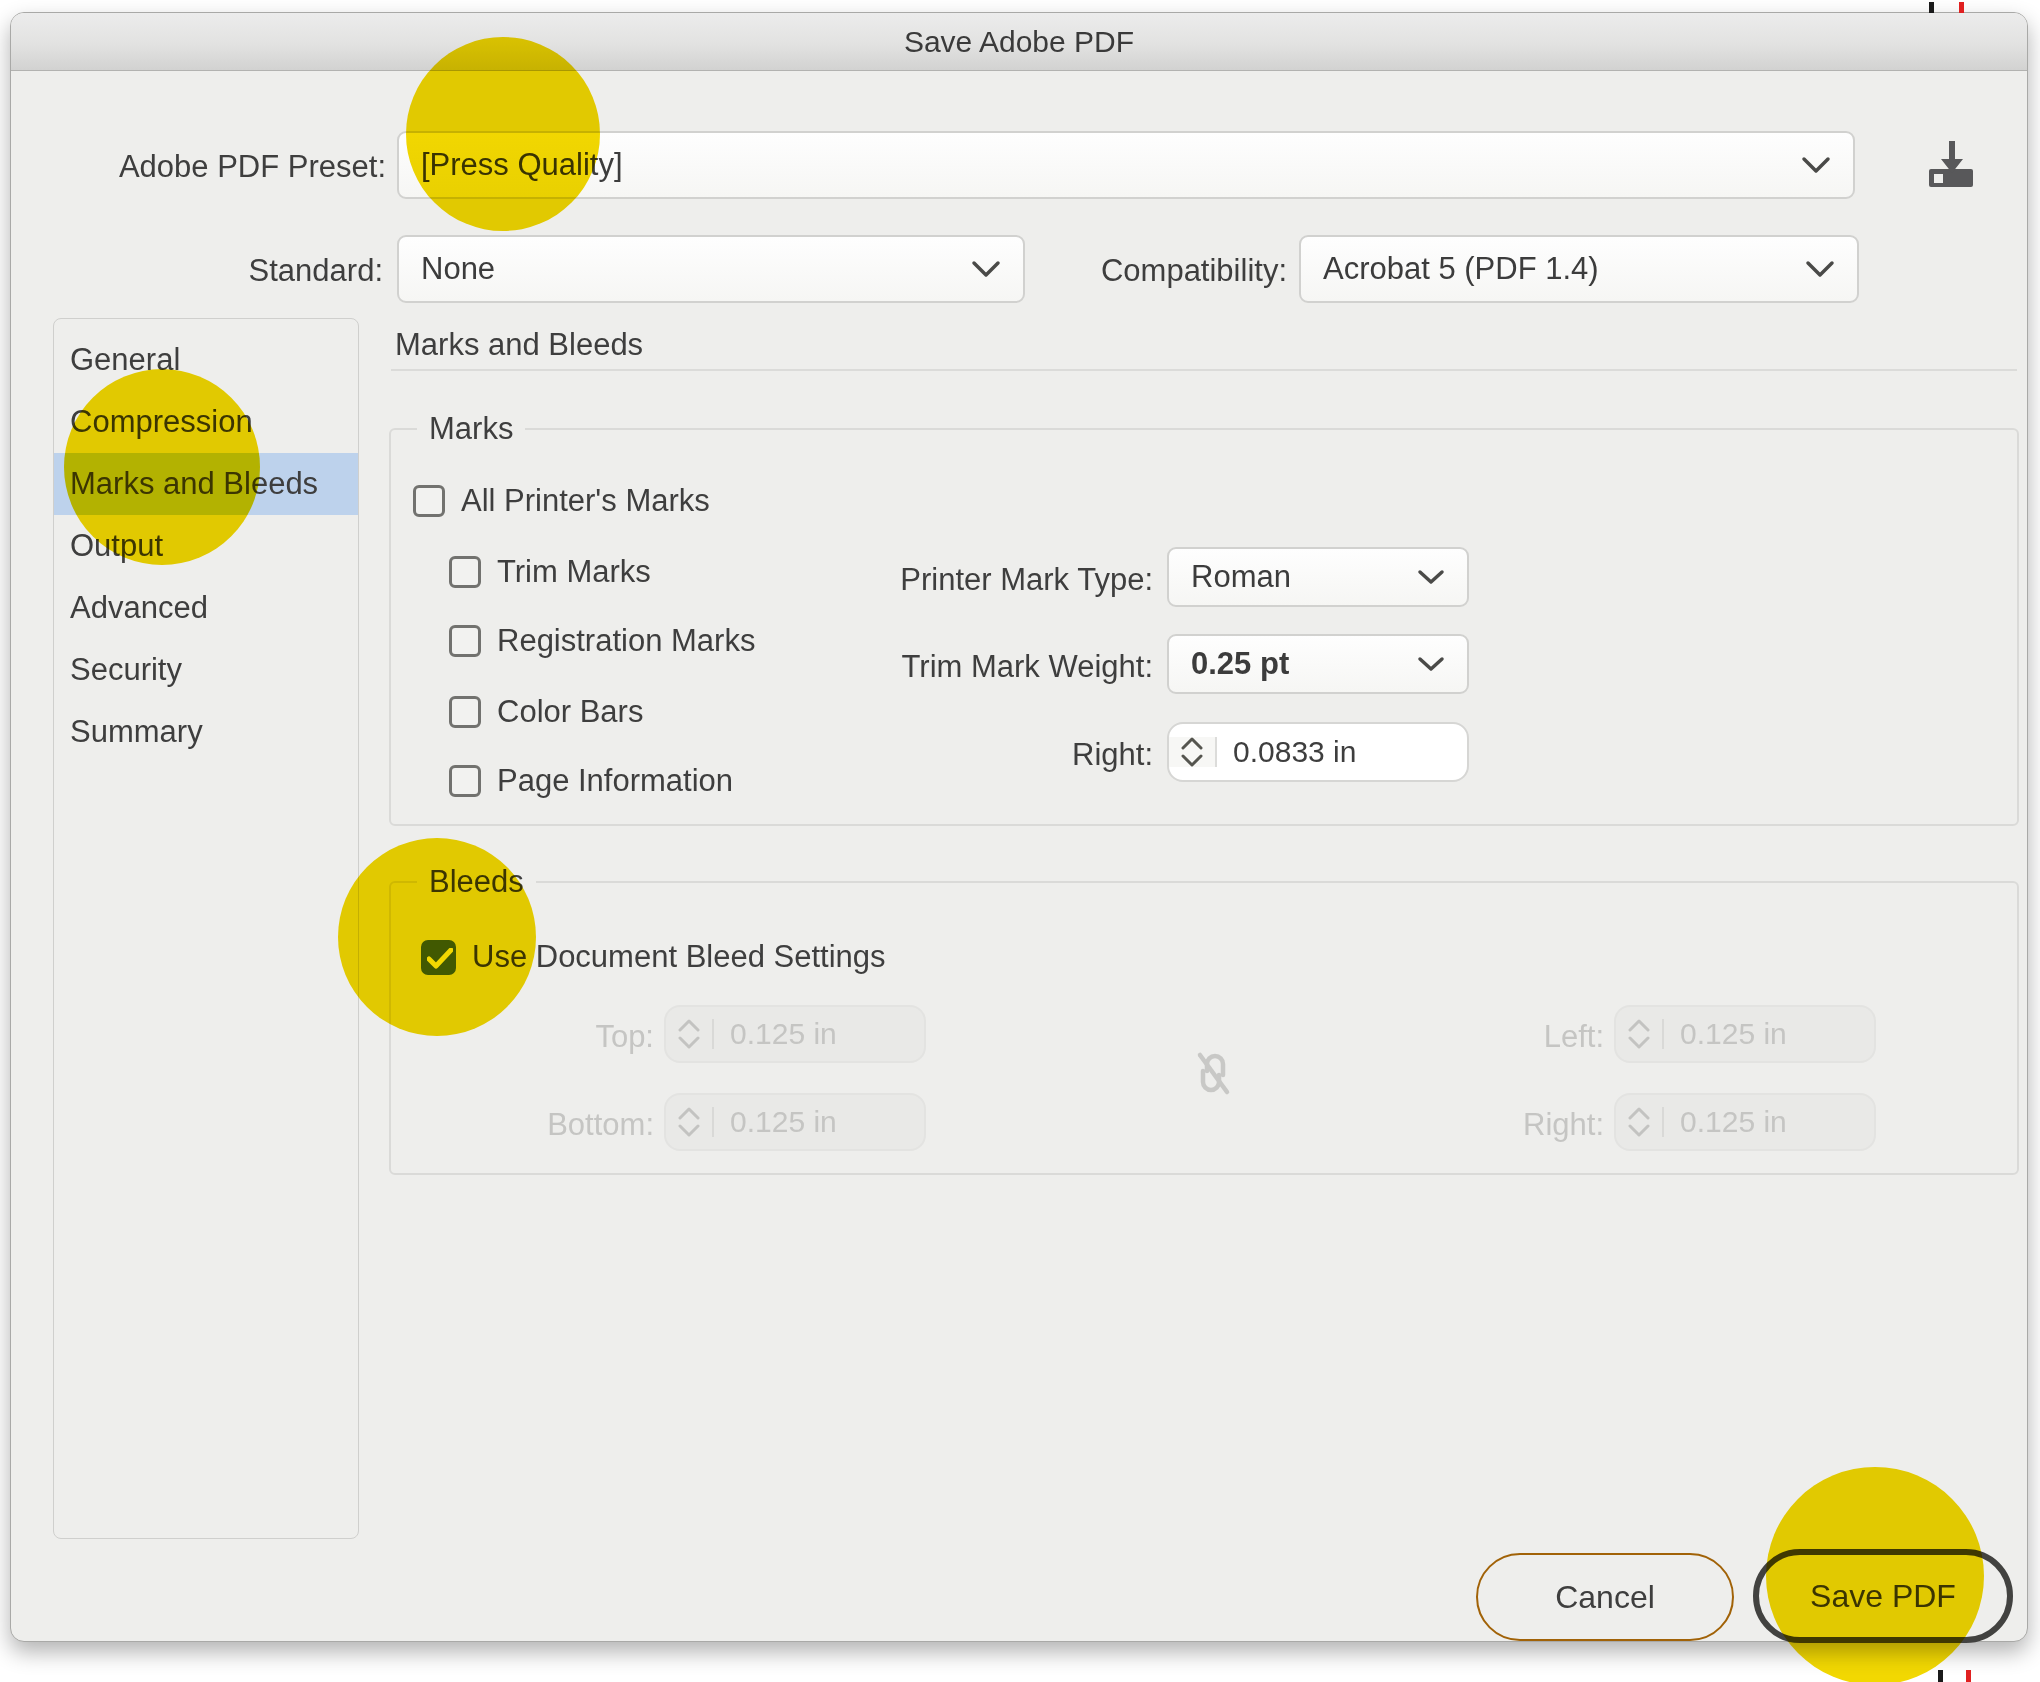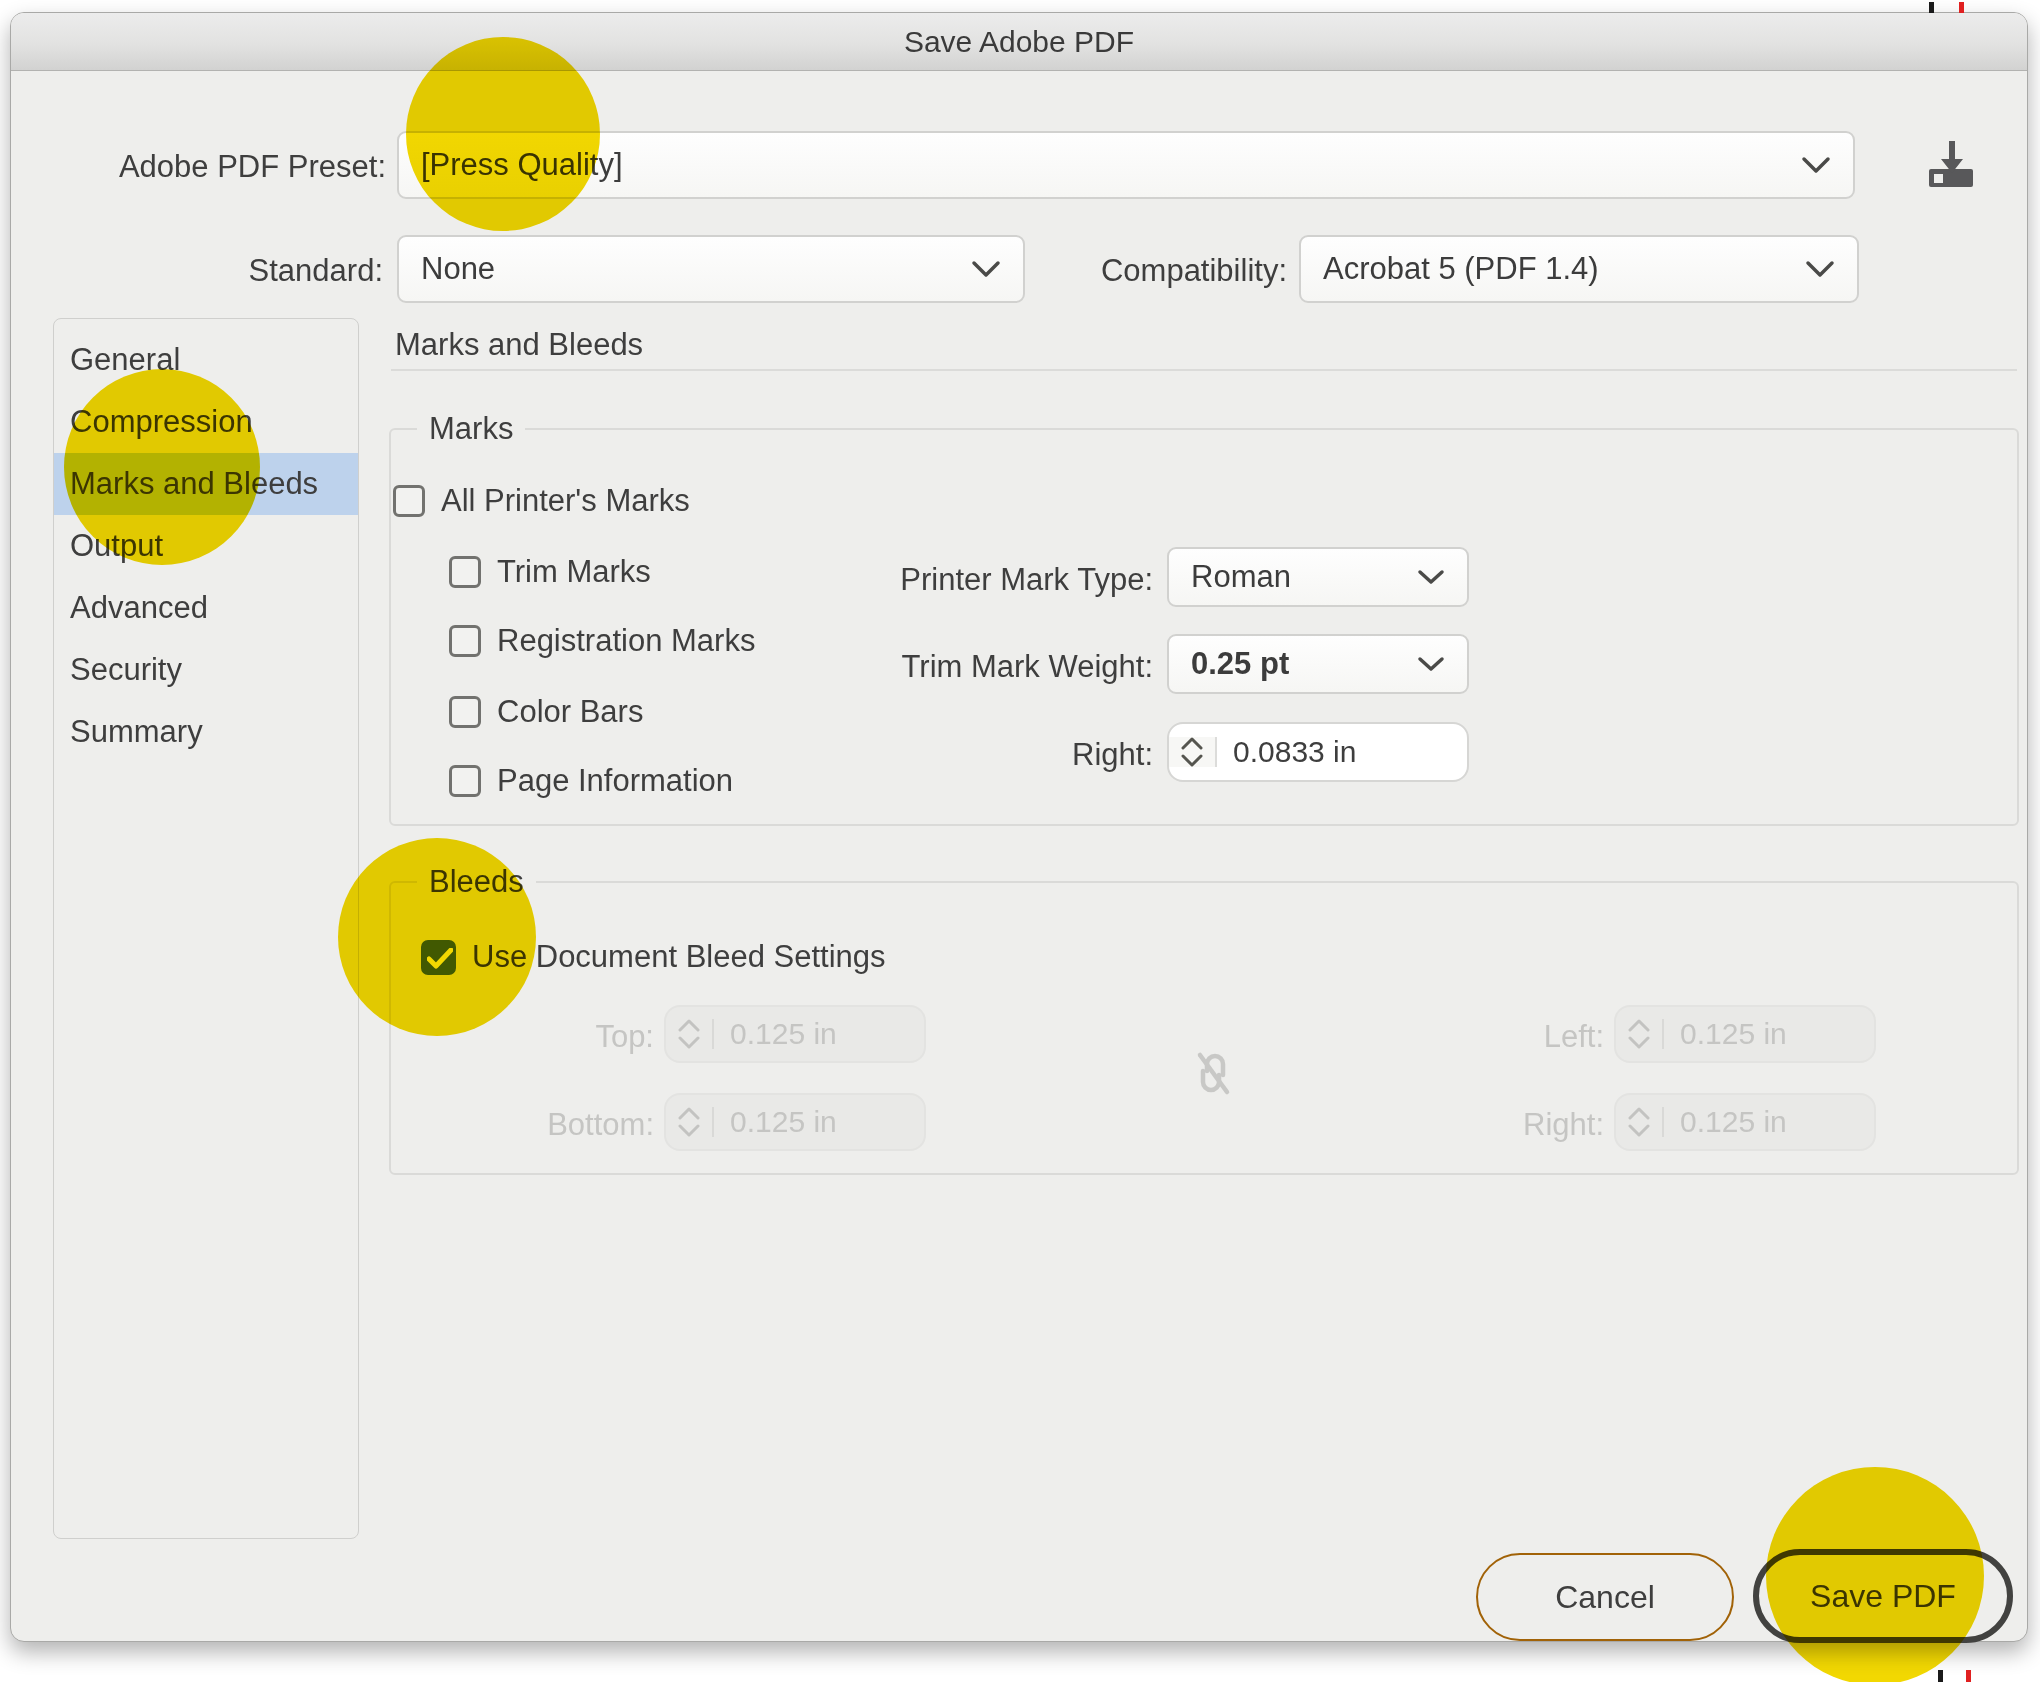--- a/index.html
+++ b/index.html
@@ -125,21 +125,21 @@
       <div class="side-item">Summary</div>
     </div>
 
     <div class="panel-heading">Marks and Bleeds</div>
     <div class="heading-rule"></div>
 
     <div class="fieldset" style="left:378px;top:415px;width:1630px;height:398px;">
       <div class="legend">Marks</div>
     </div>
 
-    <div class="cb-row" style="left:382px;top:470px;">
+    <div class="cb-row" style="left:402px;top:470px;">
       <span class="cb">
         
       </span>
       <span class="cb-label">All Printer's Marks</span>
     </div>
     <div class="cb-row" style="left:438px;top:541px;">
       <span class="cb">
         
       </span>
       <span class="cb-label">Trim Marks</span>

